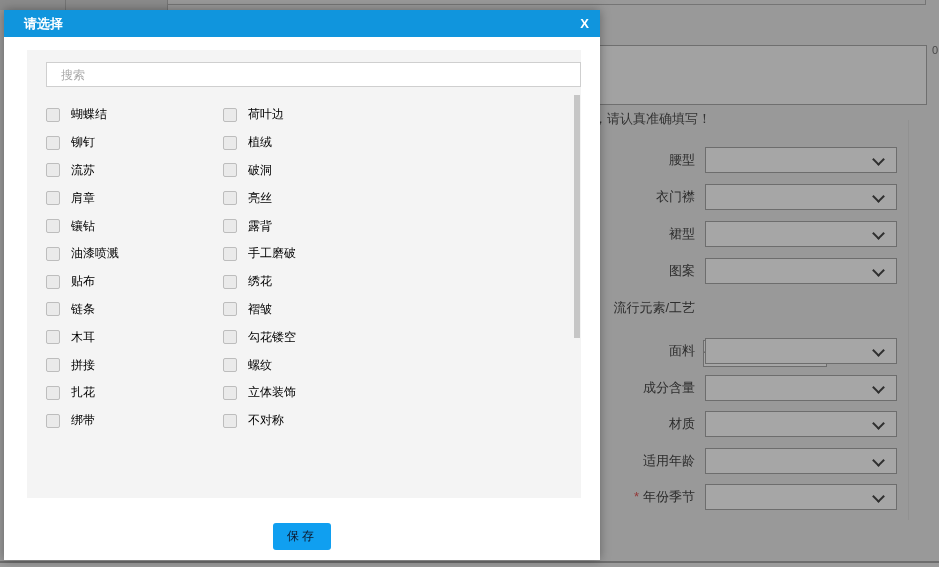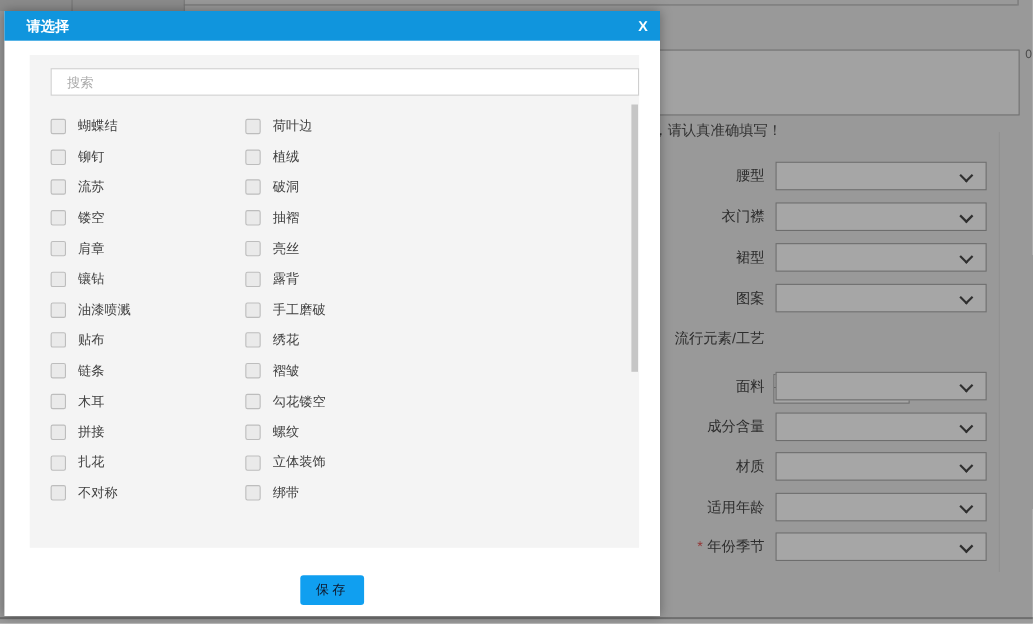--- a/index.html
+++ b/index.html
@@ -45,21 +45,21 @@
   .search{position:absolute;left:19px;top:12px;width:505px;height:23px;border:1px solid #cfcfcf;
           background:#ffffff;font-size:12px;padding:0 14px;color:#333;outline:none;
           font-family:"Liberation Sans","DejaVu Sans",sans-serif;}
   .search::placeholder{color:#aaaaaa;}
   .opts{position:absolute;left:19px;top:51px;width:515px;}
   .opt-row{display:flex;height:27.8px;align-items:center;}
   .opt-cell{width:177px;display:flex;align-items:center;}
   .opt-cell:last-child{flex:1;}
   .cb{width:12px;height:12px;background:#eaeaea;border:1px solid #bdbdbd;border-radius:2px;
       flex:0 0 auto;cursor:pointer;}
-  .opt-label{margin-left:11px;font-size:12px;color:#404040;white-space:nowrap;}
+  .opt-label{margin-left:11px;font-size:12px;color:#000000;white-space:nowrap;}
   .scroll-thumb{position:absolute;left:547px;top:45px;width:6px;height:243px;background:#c6c6c6;}
   .save{position:absolute;left:50%;transform:translateX(-50%);top:513px;width:58px;height:27px;
         background:#109ff0;border:none;border-radius:3px;color:#0f172a;font-size:12px;
         letter-spacing:3px;cursor:pointer;font-family:"Liberation Sans","DejaVu Sans",sans-serif;}
 </style>
 </head>
 <body>
 
 <div class="stage">
 
@@ -171,30 +171,20 @@
               <span class="opt-label">流苏</span>
             </span>
             <span class="opt-cell">
               <span class="cb"></span>
               <span class="opt-label">破洞</span>
             </span>
           </div>
           <div class="opt-row">
             <span class="opt-cell">
               <span class="cb"></span>
-              <span class="opt-label">镂空</span>
-            </span>
-            <span class="opt-cell">
-              <span class="cb"></span>
-              <span class="opt-label">抽褶</span>
-            </span>
-          </div>
-          <div class="opt-row">
-            <span class="opt-cell">
-              <span class="cb"></span>
               <span class="opt-label">肩章</span>
             </span>
             <span class="opt-cell">
               <span class="cb"></span>
               <span class="opt-label">亮丝</span>
             </span>
           </div>
           <div class="opt-row">
             <span class="opt-cell">
               <span class="cb"></span>
@@ -261,25 +251,25 @@
               <span class="opt-label">扎花</span>
             </span>
             <span class="opt-cell">
               <span class="cb"></span>
               <span class="opt-label">立体装饰</span>
             </span>
           </div>
           <div class="opt-row">
             <span class="opt-cell">
               <span class="cb"></span>
+              <span class="opt-label">绑带</span>
+            </span>
+            <span class="opt-cell">
+              <span class="cb"></span>
               <span class="opt-label">不对称</span>
-            </span>
-            <span class="opt-cell">
-              <span class="cb"></span>
-              <span class="opt-label">绑带</span>
             </span>
           </div>
         </div>
       <div class="scroll-thumb"></div>
     </div>
     <button class="save">保存</button>
   </div>
 
 </div>
 

